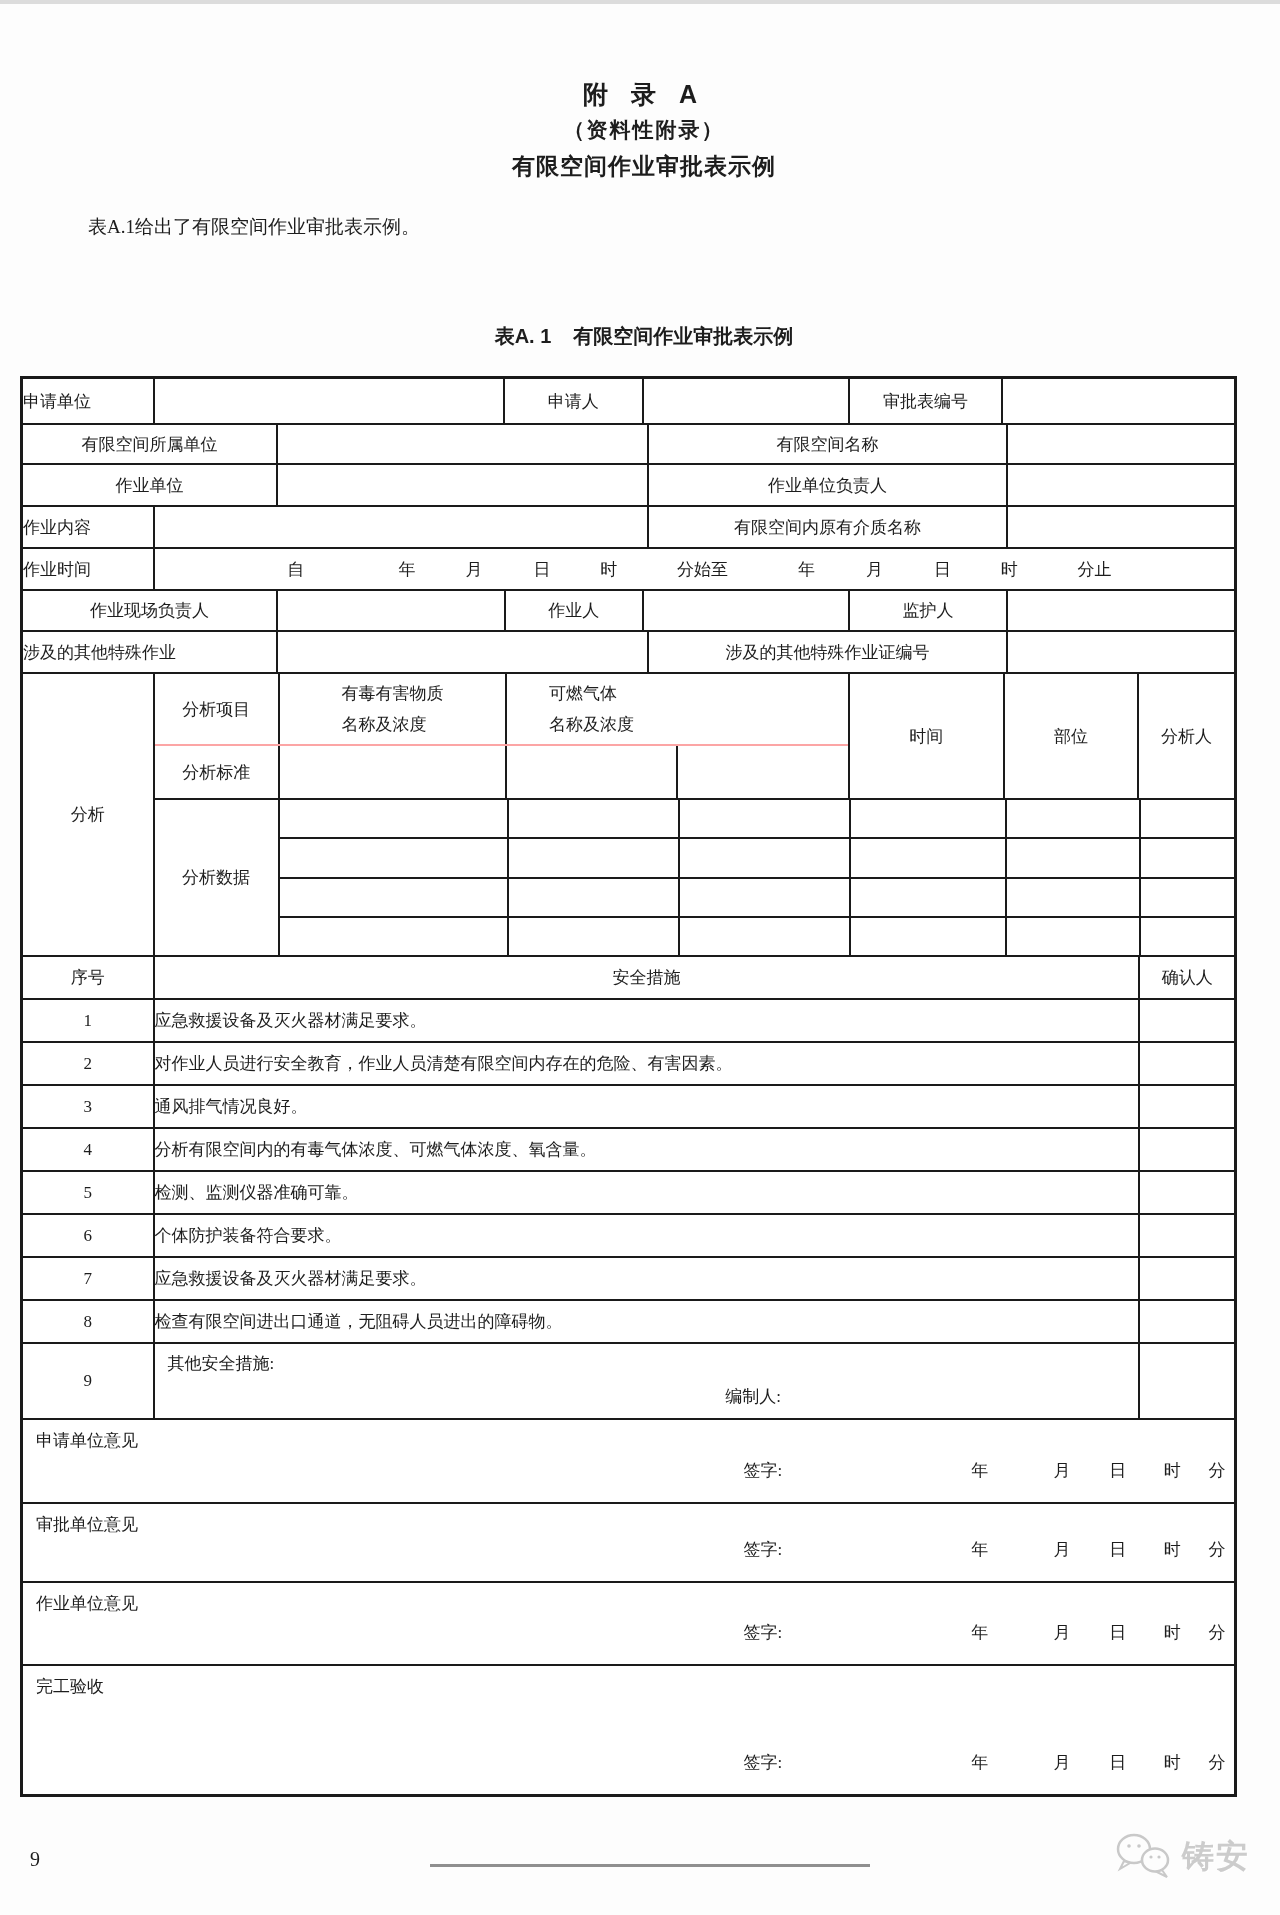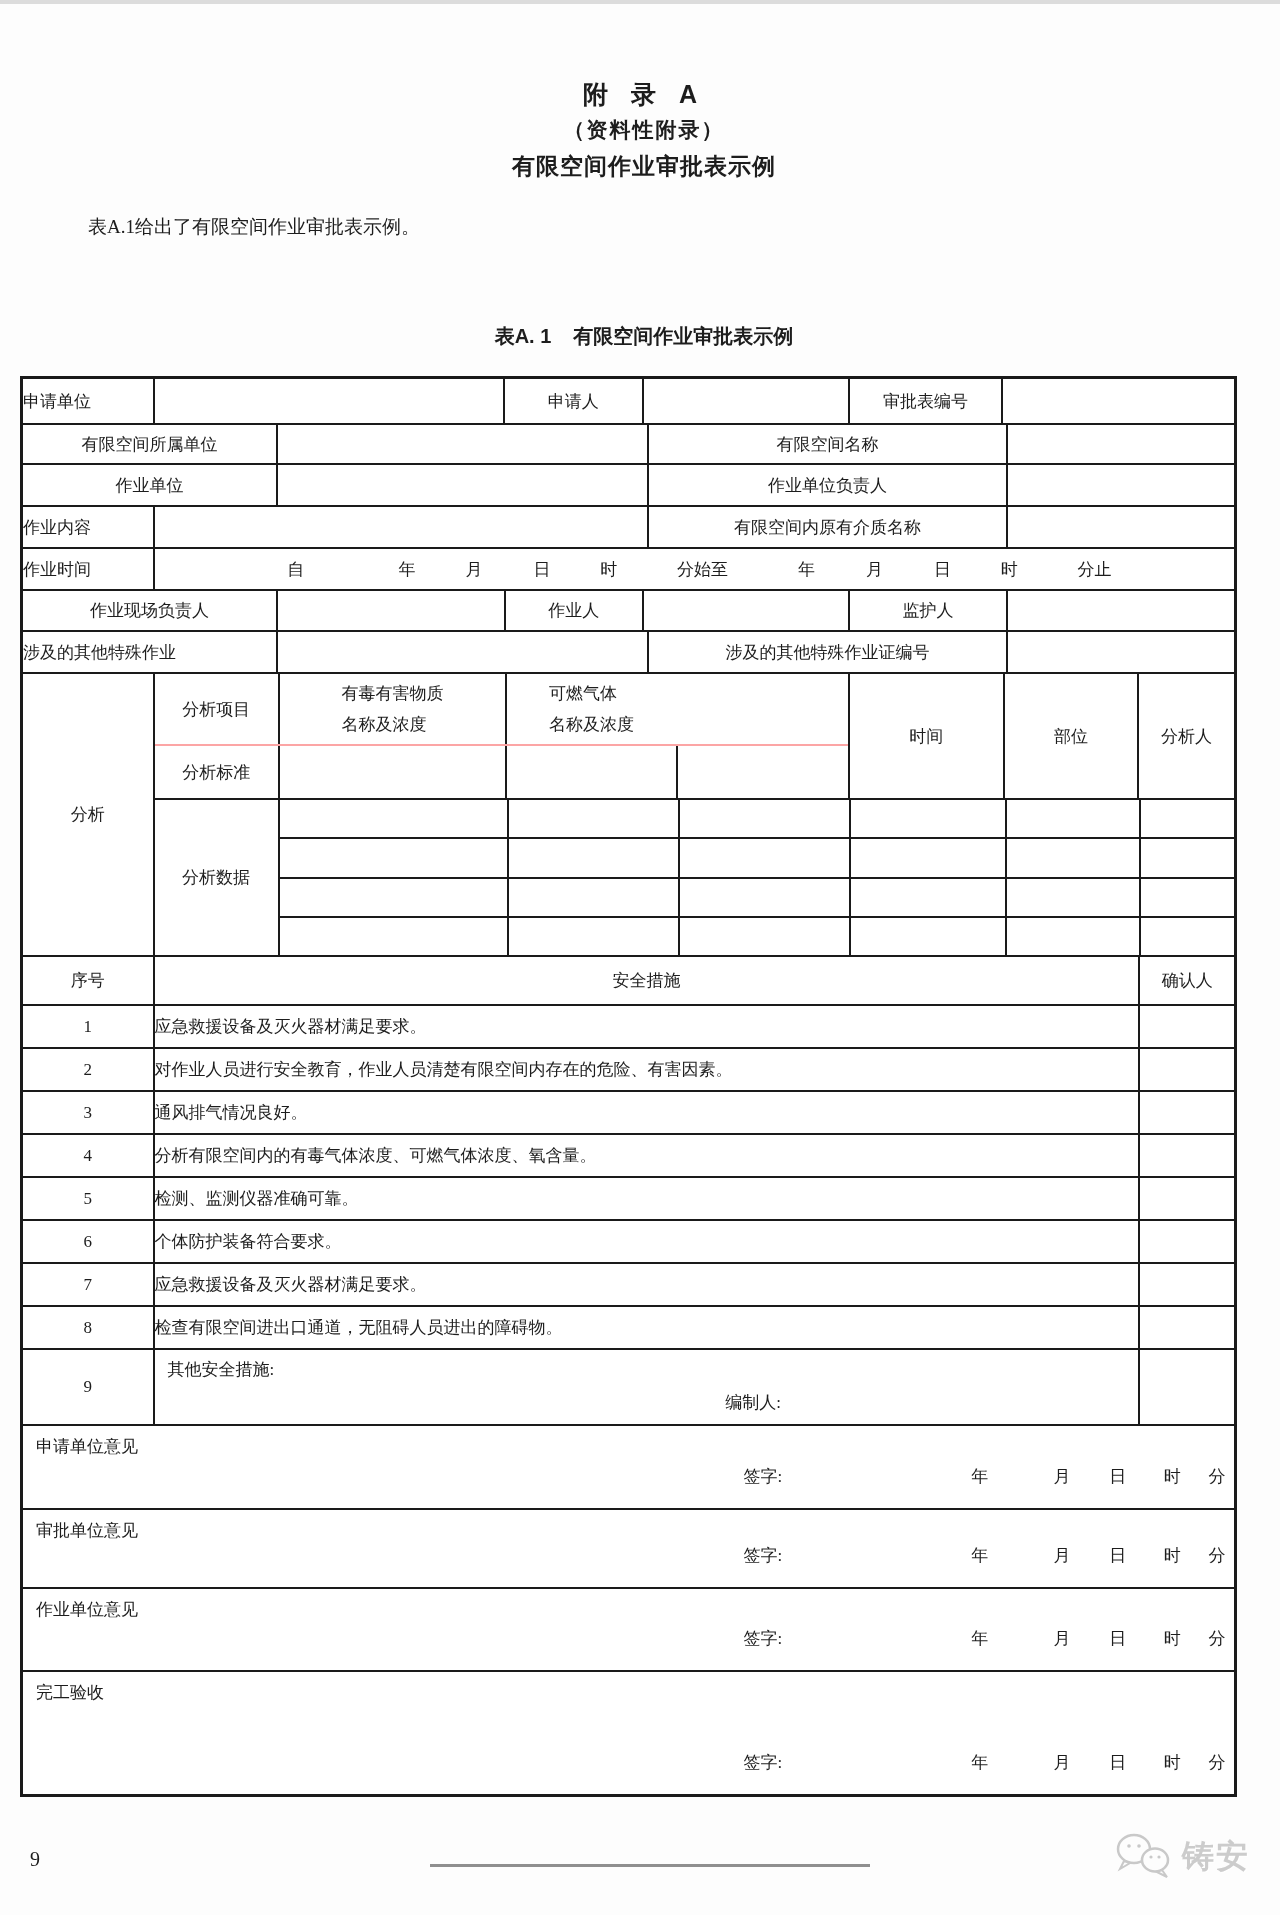--- a/index.html
+++ b/index.html
@@ -232,21 +232,21 @@
                 <div class="td w-d3"></div>
                 <div class="td w-d4"></div>
                 <div class="td w-d5"></div>
                 <div class="td grow"></div>
             </div>
           </div>
         </div>
       </div>
     </div>
 
-    <div class="tr" style="height:49px">
+    <div class="tr" style="height:43px">
       <div class="td nb ctr w-no">序号</div>
       <div class="td ctr w-measure">安全措施</div>
       <div class="td ctr grow">确认人</div>
     </div>
 
     <div class="tr" style="height:43px">
       <div class="td nb ctr w-no">1</div>
       <div class="td lpad w-measure">应急救援设备及灭火器材满足要求。</div>
       <div class="td grow"></div>
     </div>

